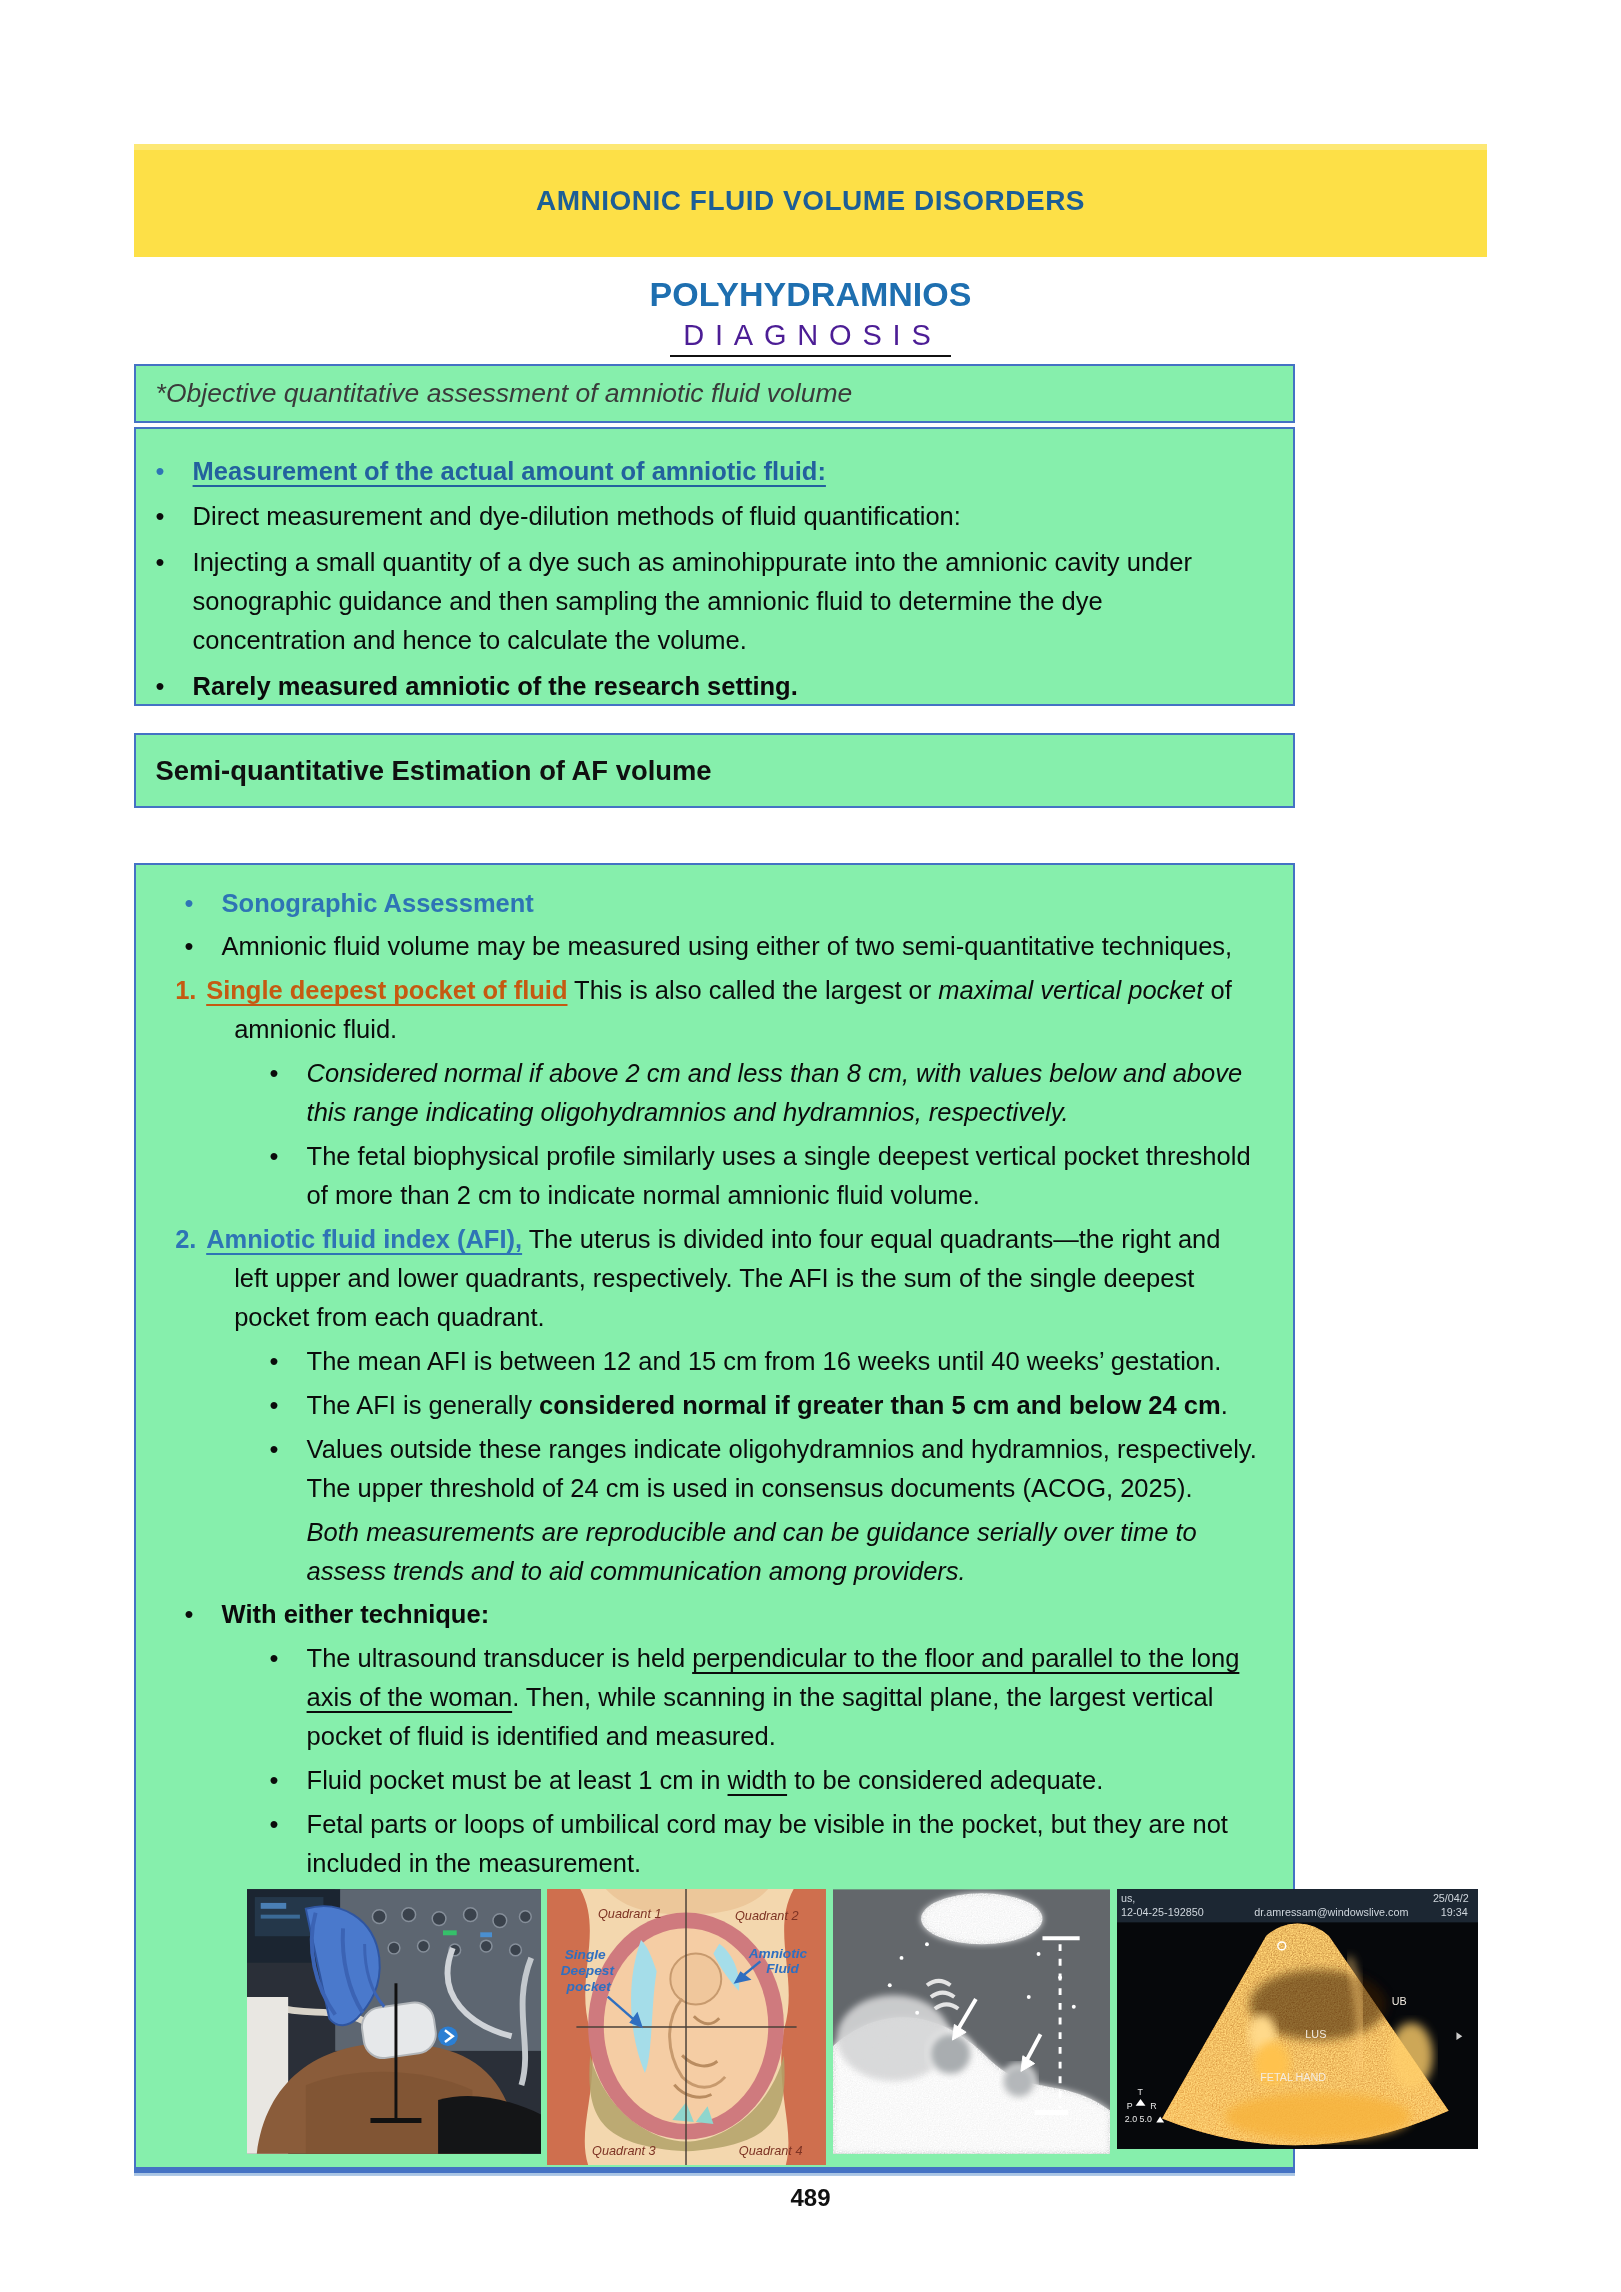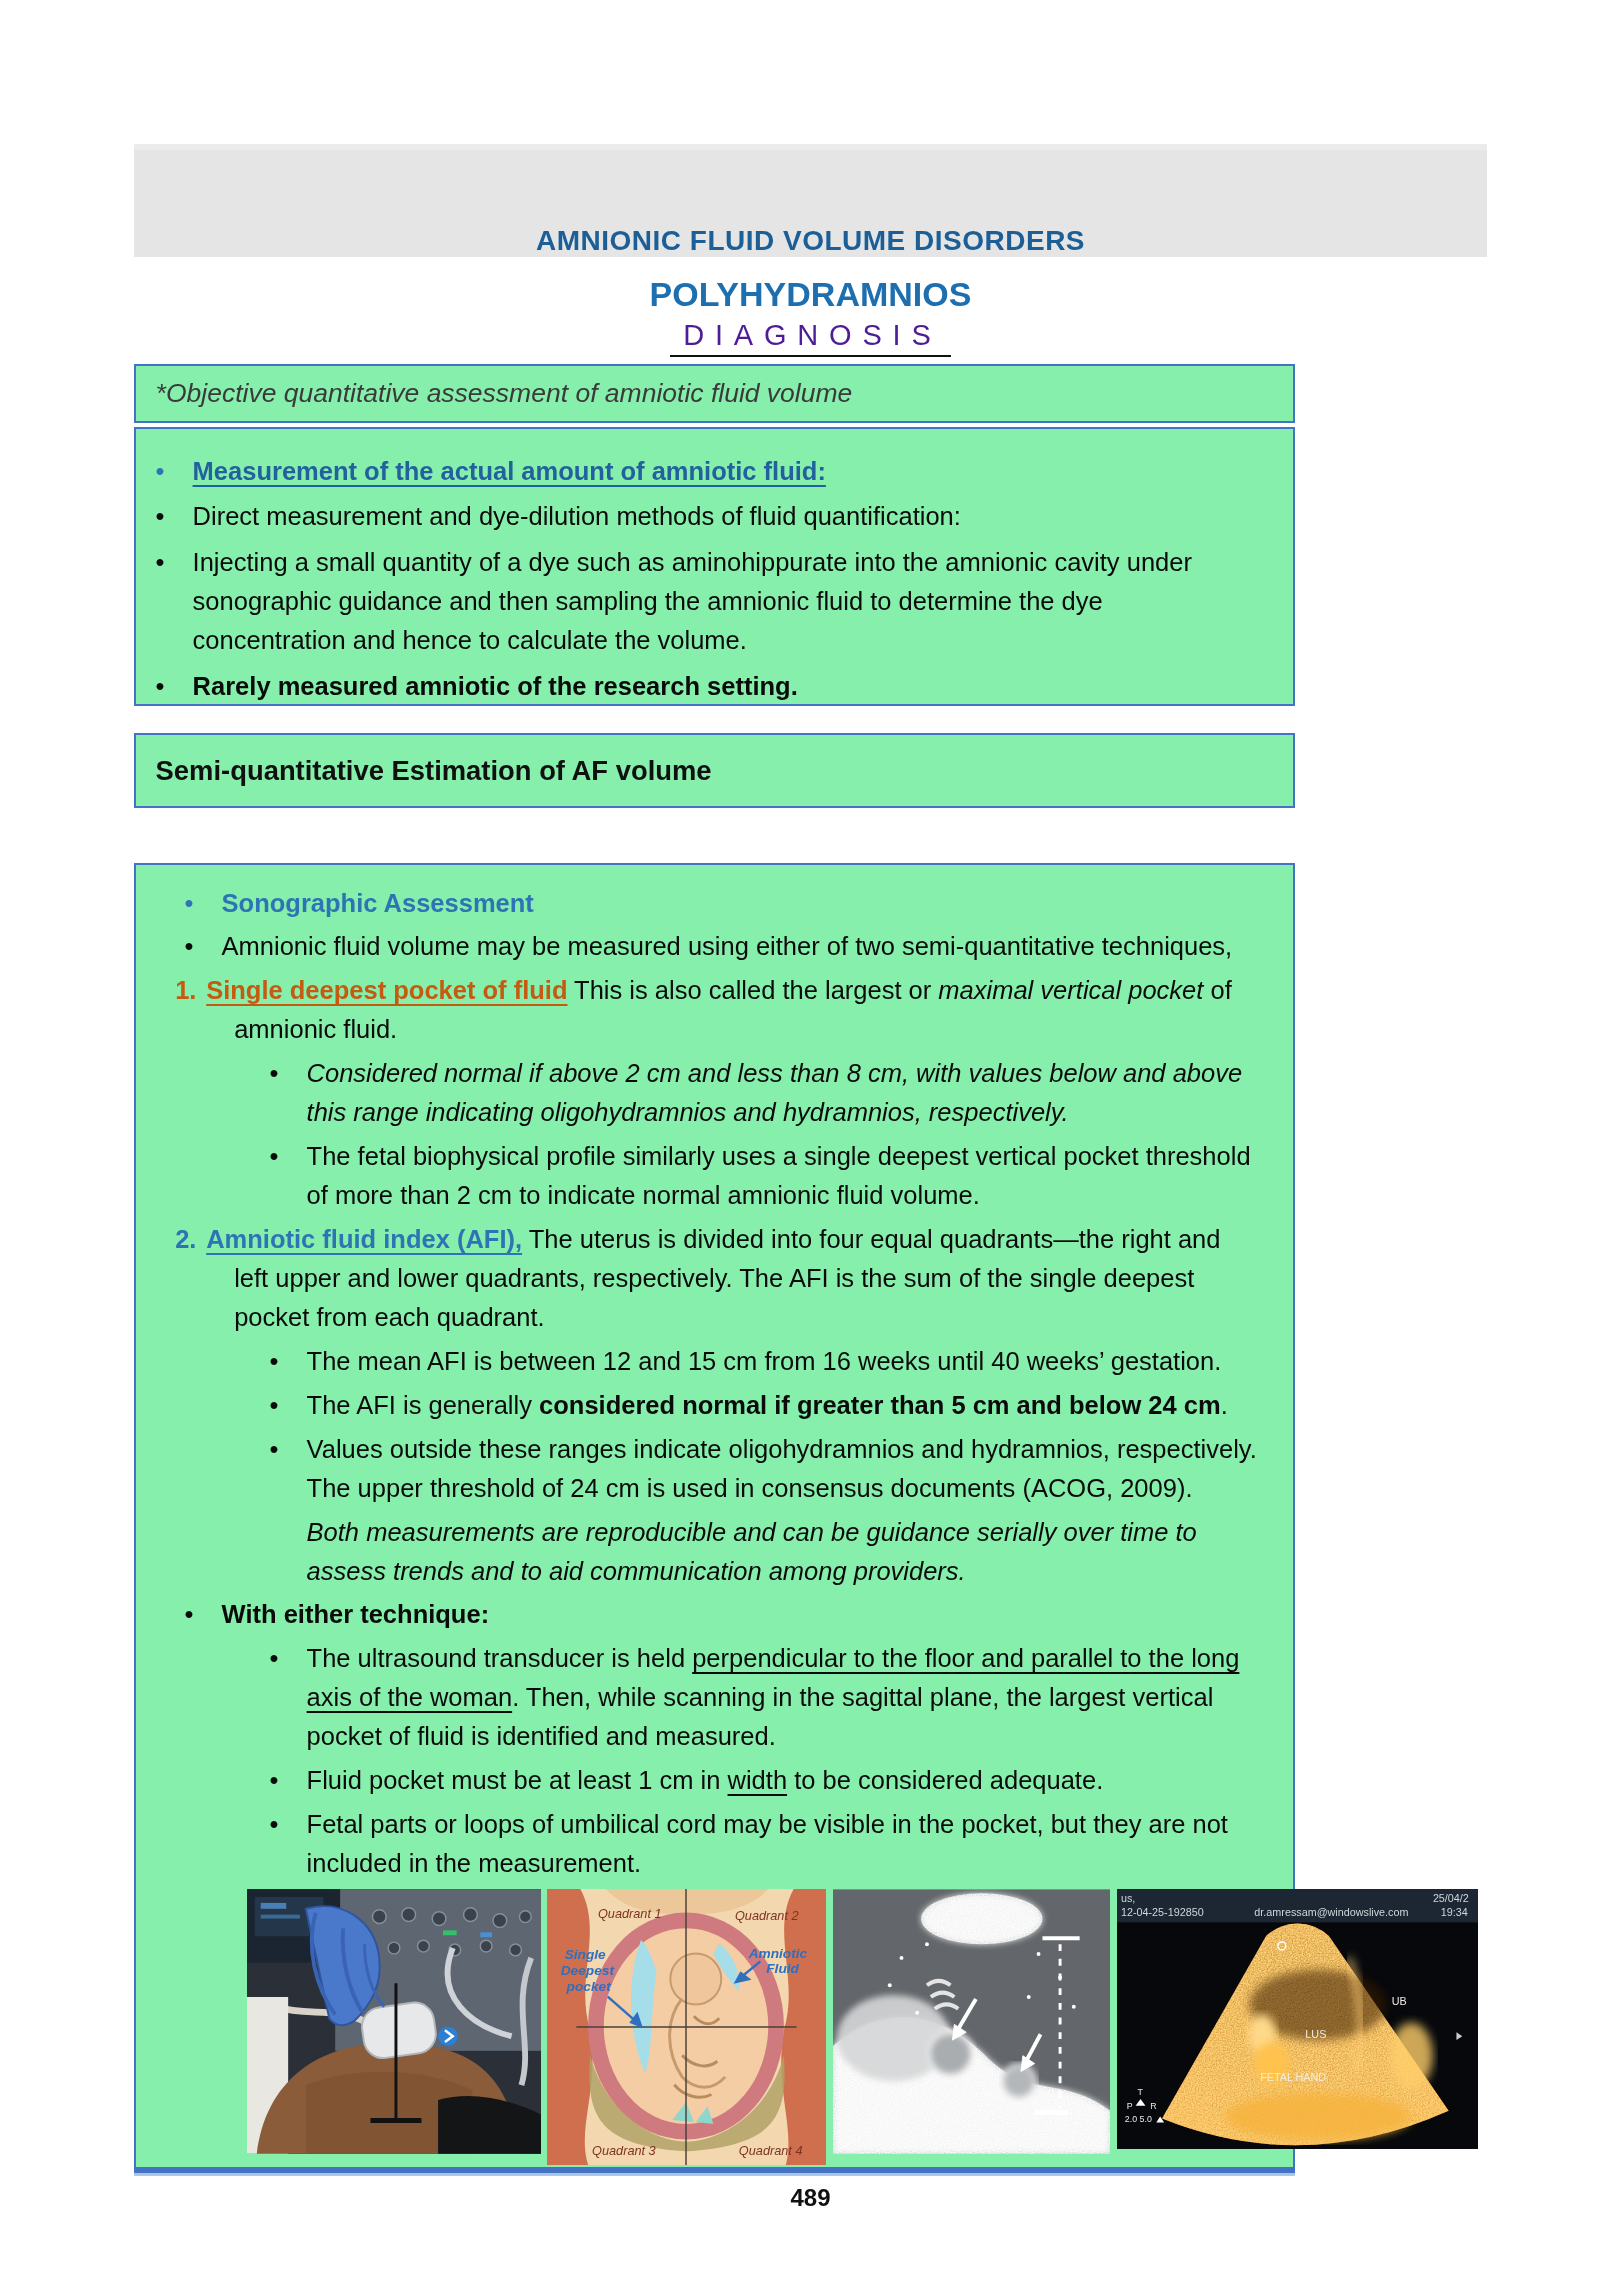--- a/index.html
+++ b/index.html
@@ -3,21 +3,21 @@
 <meta charset="utf-8">
 <style>
   html,body{margin:0;padding:0;background:#ffffff;}
   .page{
     position:relative;width:1621px;height:2293px;background:#ffffff;
     font-family:"Liberation Sans","DejaVu Sans",sans-serif;color:#0b0b0b;overflow:hidden;
   }
   
   .header-bar{
     position:absolute;left:134px;top:144px;width:1353px;height:113px;
-    background:#e5e5e5;display:flex;align-items:flex-end;justify-content:center;
+    background:#fde047;display:flex;align-items:center;justify-content:center;
     box-shadow:inset 0 5.9px 0 rgba(255,255,255,0.25);
   }
   .header-bar .t{font-size:28px;font-weight:700;color:#1C5E96;letter-spacing:0.5px;}
   
   .h-topic{position:absolute;left:134px;top:275px;width:1353px;text-align:center;
     font-size:34px;font-weight:700;color:#1E6FB0;}
   .h-diag{position:absolute;left:134px;top:319px;width:1353px;text-align:center;}
   .h-diag span{display:inline-block;font-size:29px;font-weight:400;color:#4c1d95;
     letter-spacing:10.8px;border-bottom:2.9px solid #111;padding:0 9.8px 2.9px 13.7px;}
   
@@ -121,21 +121,21 @@
     <div class="li l2">
       <span class="marker"></span>
       <div class="txt"><span>The mean AFI is between 12 and 15 cm from 16 weeks until 40 weeks’ gestation.</span></div>
     </div>
     <div class="li l2">
       <span class="marker"></span>
       <div class="txt"><span>The AFI is generally </span><span style="font-weight: 700;">considered normal if greater than 5 cm and below 24 cm</span><span>.</span></div>
     </div>
     <div class="li l2">
       <span class="marker"></span>
-      <div class="txt"><span>Values outside these ranges indicate oligohydramnios and hydramnios, respectively. The upper threshold of 24 cm is used in consensus documents (ACOG, 2009).</span></div>
+      <div class="txt"><span>Values outside these ranges indicate oligohydramnios and hydramnios, respectively. The upper threshold of 24 cm is used in consensus documents (ACOG, 2025).</span></div>
     </div>
     <div class="li para">
       <span class="txt"><span style="font-style: italic;">Both measurements are reproducible and can be guidance serially over time to assess trends and to aid communication among providers.</span></span>
     </div>
     <div class="li l1">
       <span class="marker"></span>
       <div class="txt"><span style="font-weight: 700;">With either technique:</span></div>
     </div>
     <div class="li l2">
       <span class="marker"></span>

